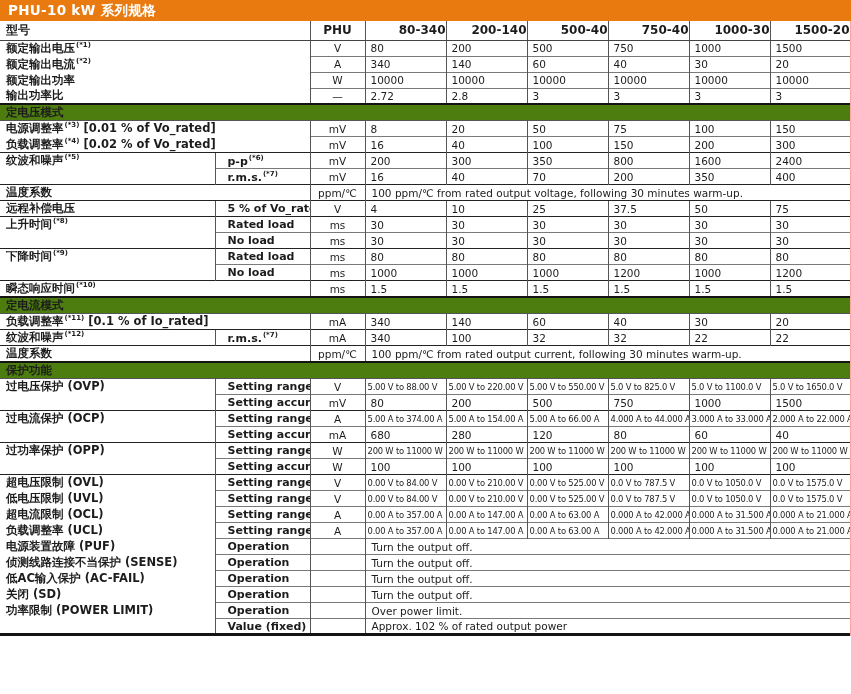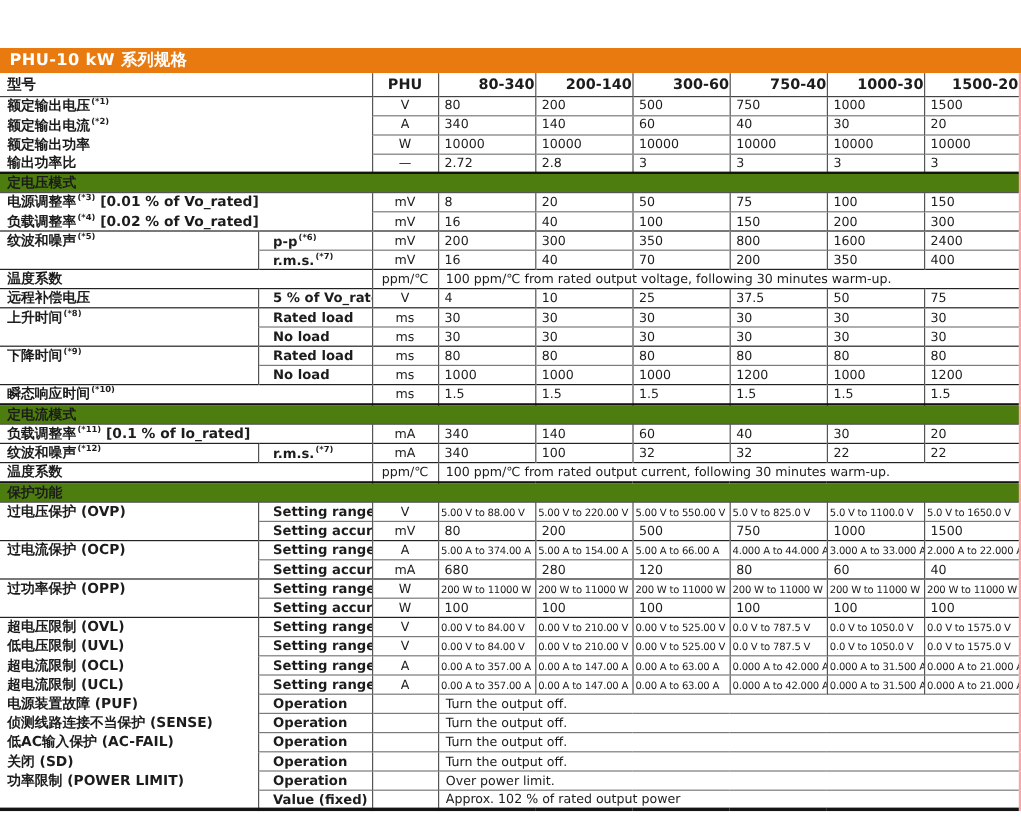--- a/index.html
+++ b/index.html
@@ -20,48 +20,48 @@
   td.unit{ font-size:10.5px; text-align:center; padding:0 1px;
            border-left:1px solid #555; border-top:1px solid #7a7a7a; }
   td.val { font-size:10.5px; padding:0 3px 0 5px;
            border-left:1px solid #555; border-top:1px solid #7a7a7a; }
   td.val.sm { font-size:8.4px; padding:0 2px; letter-spacing:-.2px; }
   td.spn { font-size:10.5px; padding:0 4px 0 6px;
            border-left:1px solid #555; border-top:1px solid #7a7a7a; }
   td.bt  { border-top:1.5px solid #222 !important; }
   tr.section td { border-top:2px solid #141414; border-bottom:1px solid #555;
                   background:#4d7c0f; font-weight:bold; font-size:11.5px; padding-left:6px; }
-  tr td:last-child, tr th:last-child { border-right:5px solid #fca5a5;margin-top:48px; }
+  tr td:last-child, tr th:last-child { border-right:3px solid #fca5a5;margin-top:48px; }
   sup.fn { font-size:7px; font-weight:bold; vertical-align:super; margin-left:1px; }
   .extra { font-weight:bold; }
 </style>
 </head>
 <body>
 
-<div class="titlebar" style="background: rgb(232, 122, 16); margin-top: 40px;">PHU-10 kW 系列规格</div>
+<div class="titlebar" style="background: rgb(232, 122, 16);">PHU-10 kW 系列规格</div>
 
 <table>
   <colgroup>
     <col style="width:215px">
       <col style="width:95px">
       <col style="width:55px">
     <col style="width:81px">
       <col style="width:81px">
       <col style="width:81px">
     <col style="width:81px">
       <col style="width:81px">
       <col style="width:81px">
   </colgroup>
   <tbody id="spec-body">
       <tr>
         <th class="lab" colspan="2">型号</th>
         <th class="uh">PHU</th>
         <th class="mh">80-340</th>
         <th class="mh">200-140</th>
-        <th class="mh">300-60</th>
+        <th class="mh">500-40</th>
         <th class="mh">750-40</th>
         <th class="mh">1000-30</th>
         <th class="mh">1500-20</th>
       </tr>
       <tr>
         <td class="lab" colspan="2">额定输出电压<sup class="fn">(*1)</sup></td>
         <td class="unit">V</td>
         <td class="val">80</td>
         <td class="val">200</td>
         <td class="val">500</td>
@@ -339,21 +339,21 @@
         <td class="sub">Setting range</td>
         <td class="unit">A</td>
         <td class="val sm">0.00 A to 357.00 A</td>
         <td class="val sm">0.00 A to 147.00 A</td>
         <td class="val sm">0.00 A to 63.00 A</td>
         <td class="val sm">0.000 A to 42.000 A</td>
         <td class="val sm">0.000 A to 31.500 A</td>
         <td class="val sm">0.000 A to 21.000 A</td>
       </tr>
       <tr>
-        <td class="lab">超电流限制 (UCL)</td>
+        <td class="lab">负载调整率 (UCL)</td>
         <td class="sub">Setting range</td>
         <td class="unit">A</td>
         <td class="val sm">0.00 A to 357.00 A</td>
         <td class="val sm">0.00 A to 147.00 A</td>
         <td class="val sm">0.00 A to 63.00 A</td>
         <td class="val sm">0.000 A to 42.000 A</td>
         <td class="val sm">0.000 A to 31.500 A</td>
         <td class="val sm">0.000 A to 21.000 A</td>
       </tr>
       <tr>

